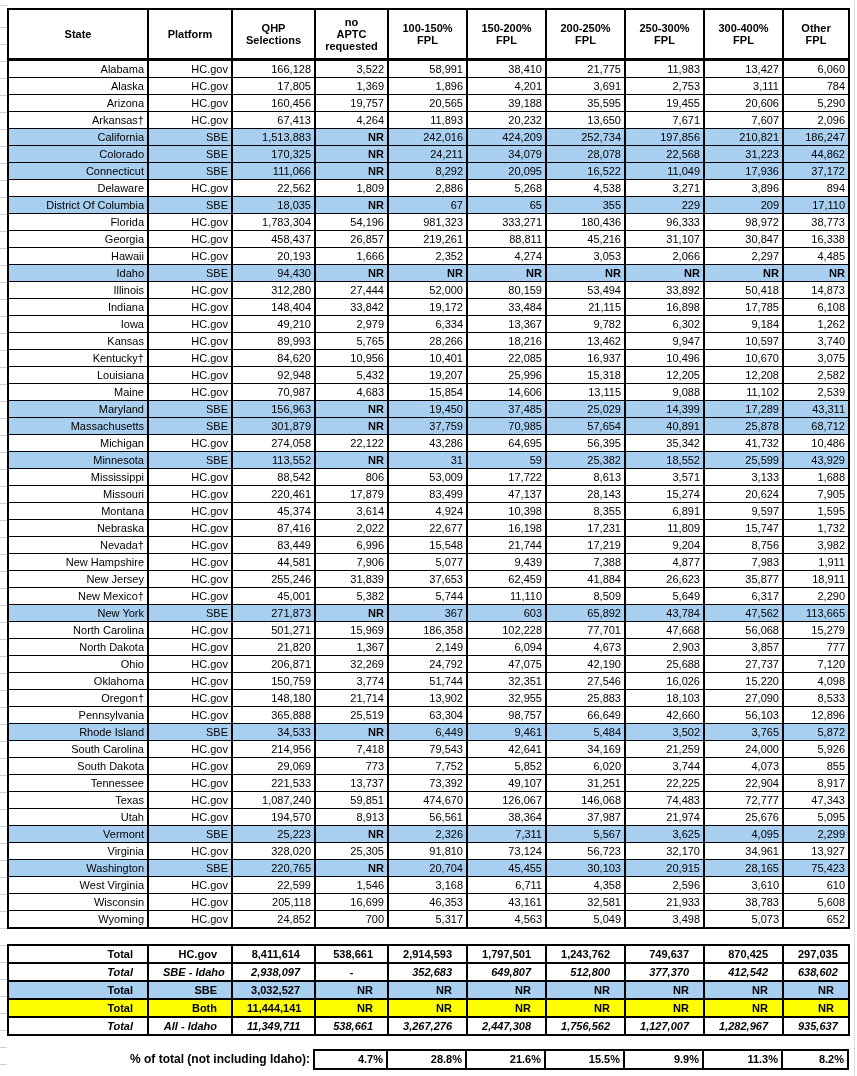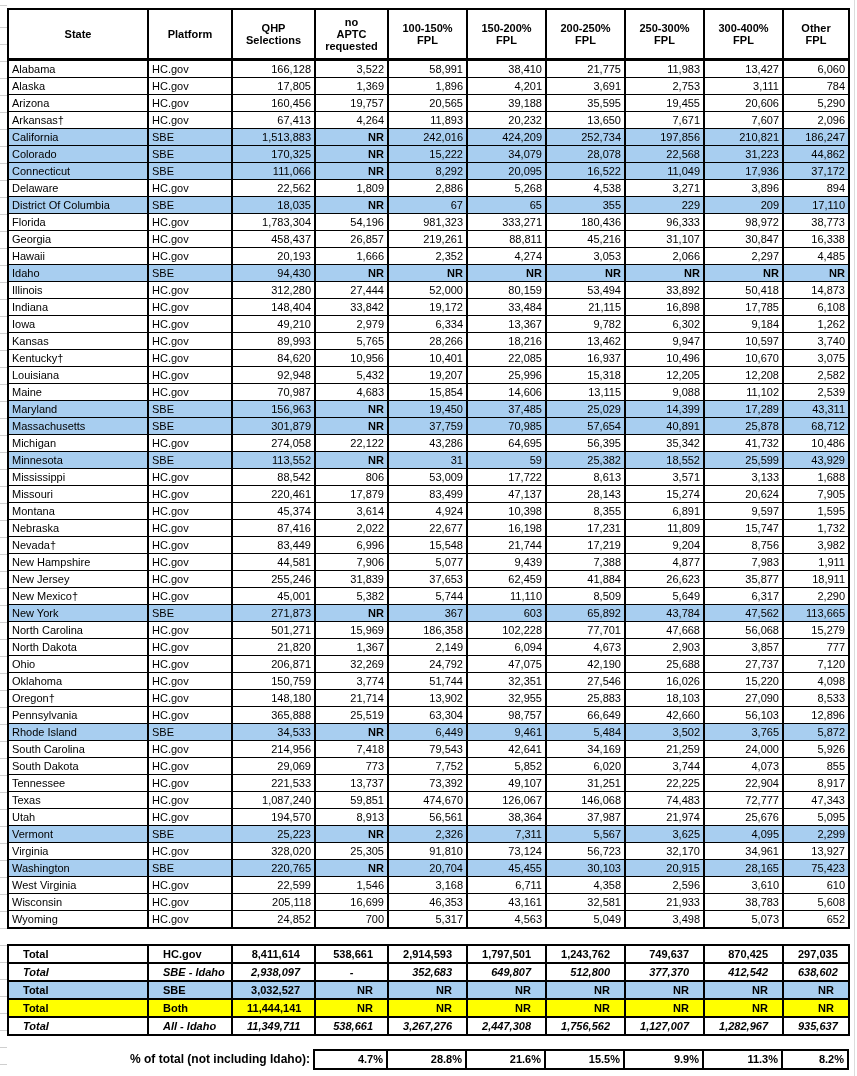--- a/index.html
+++ b/index.html
@@ -22,22 +22,22 @@
   .main th {
     border:2px solid #000; border-bottom:3px solid #000;
     font-size:11px; font-weight:bold; text-align:center; vertical-align:middle;
     white-space:pre-line; height:48px; padding:0 2px; background:#fff;
   }
   .main td {
     border:1px solid #000; border-left-width:2px; border-right-width:2px;
     font-size:11px; height:16px; line-height:16px; padding:0 3px;
     white-space:nowrap; overflow:hidden; background:#fff;
   }
-  td.state { text-align:left; }
-  td.platform { text-align:left; }
+  td.state { text-align:right; }
+  td.platform { text-align:right; }
   td.num { text-align:right; }
   td.nr { font-weight:bold; }
   tr.hl td { background:#a8cef0; }
 
   
   .totals { border:2px solid #000; }
   .totals td {
     border:2px solid #000; font-size:11px; font-weight:bold;
     height:16px; line-height:16px; padding:0 14px; white-space:nowrap; overflow:hidden; background:#fff;
   }
@@ -160,21 +160,21 @@
           <td class="num">252,734</td>
           <td class="num">197,856</td>
           <td class="num">210,821</td>
           <td class="num">186,247</td>
         </tr>
         <tr class="hl">
           <td class="state">Colorado</td>
           <td class="platform">SBE</td>
           <td class="num">170,325</td>
           <td class="num nr">NR</td>
-          <td class="num">15,222</td>
+          <td class="num">24,211</td>
           <td class="num">34,079</td>
           <td class="num">28,078</td>
           <td class="num">22,568</td>
           <td class="num">31,223</td>
           <td class="num">44,862</td>
         </tr>
         <tr class="hl">
           <td class="state">Connecticut</td>
           <td class="platform">SBE</td>
           <td class="num">111,066</td>

